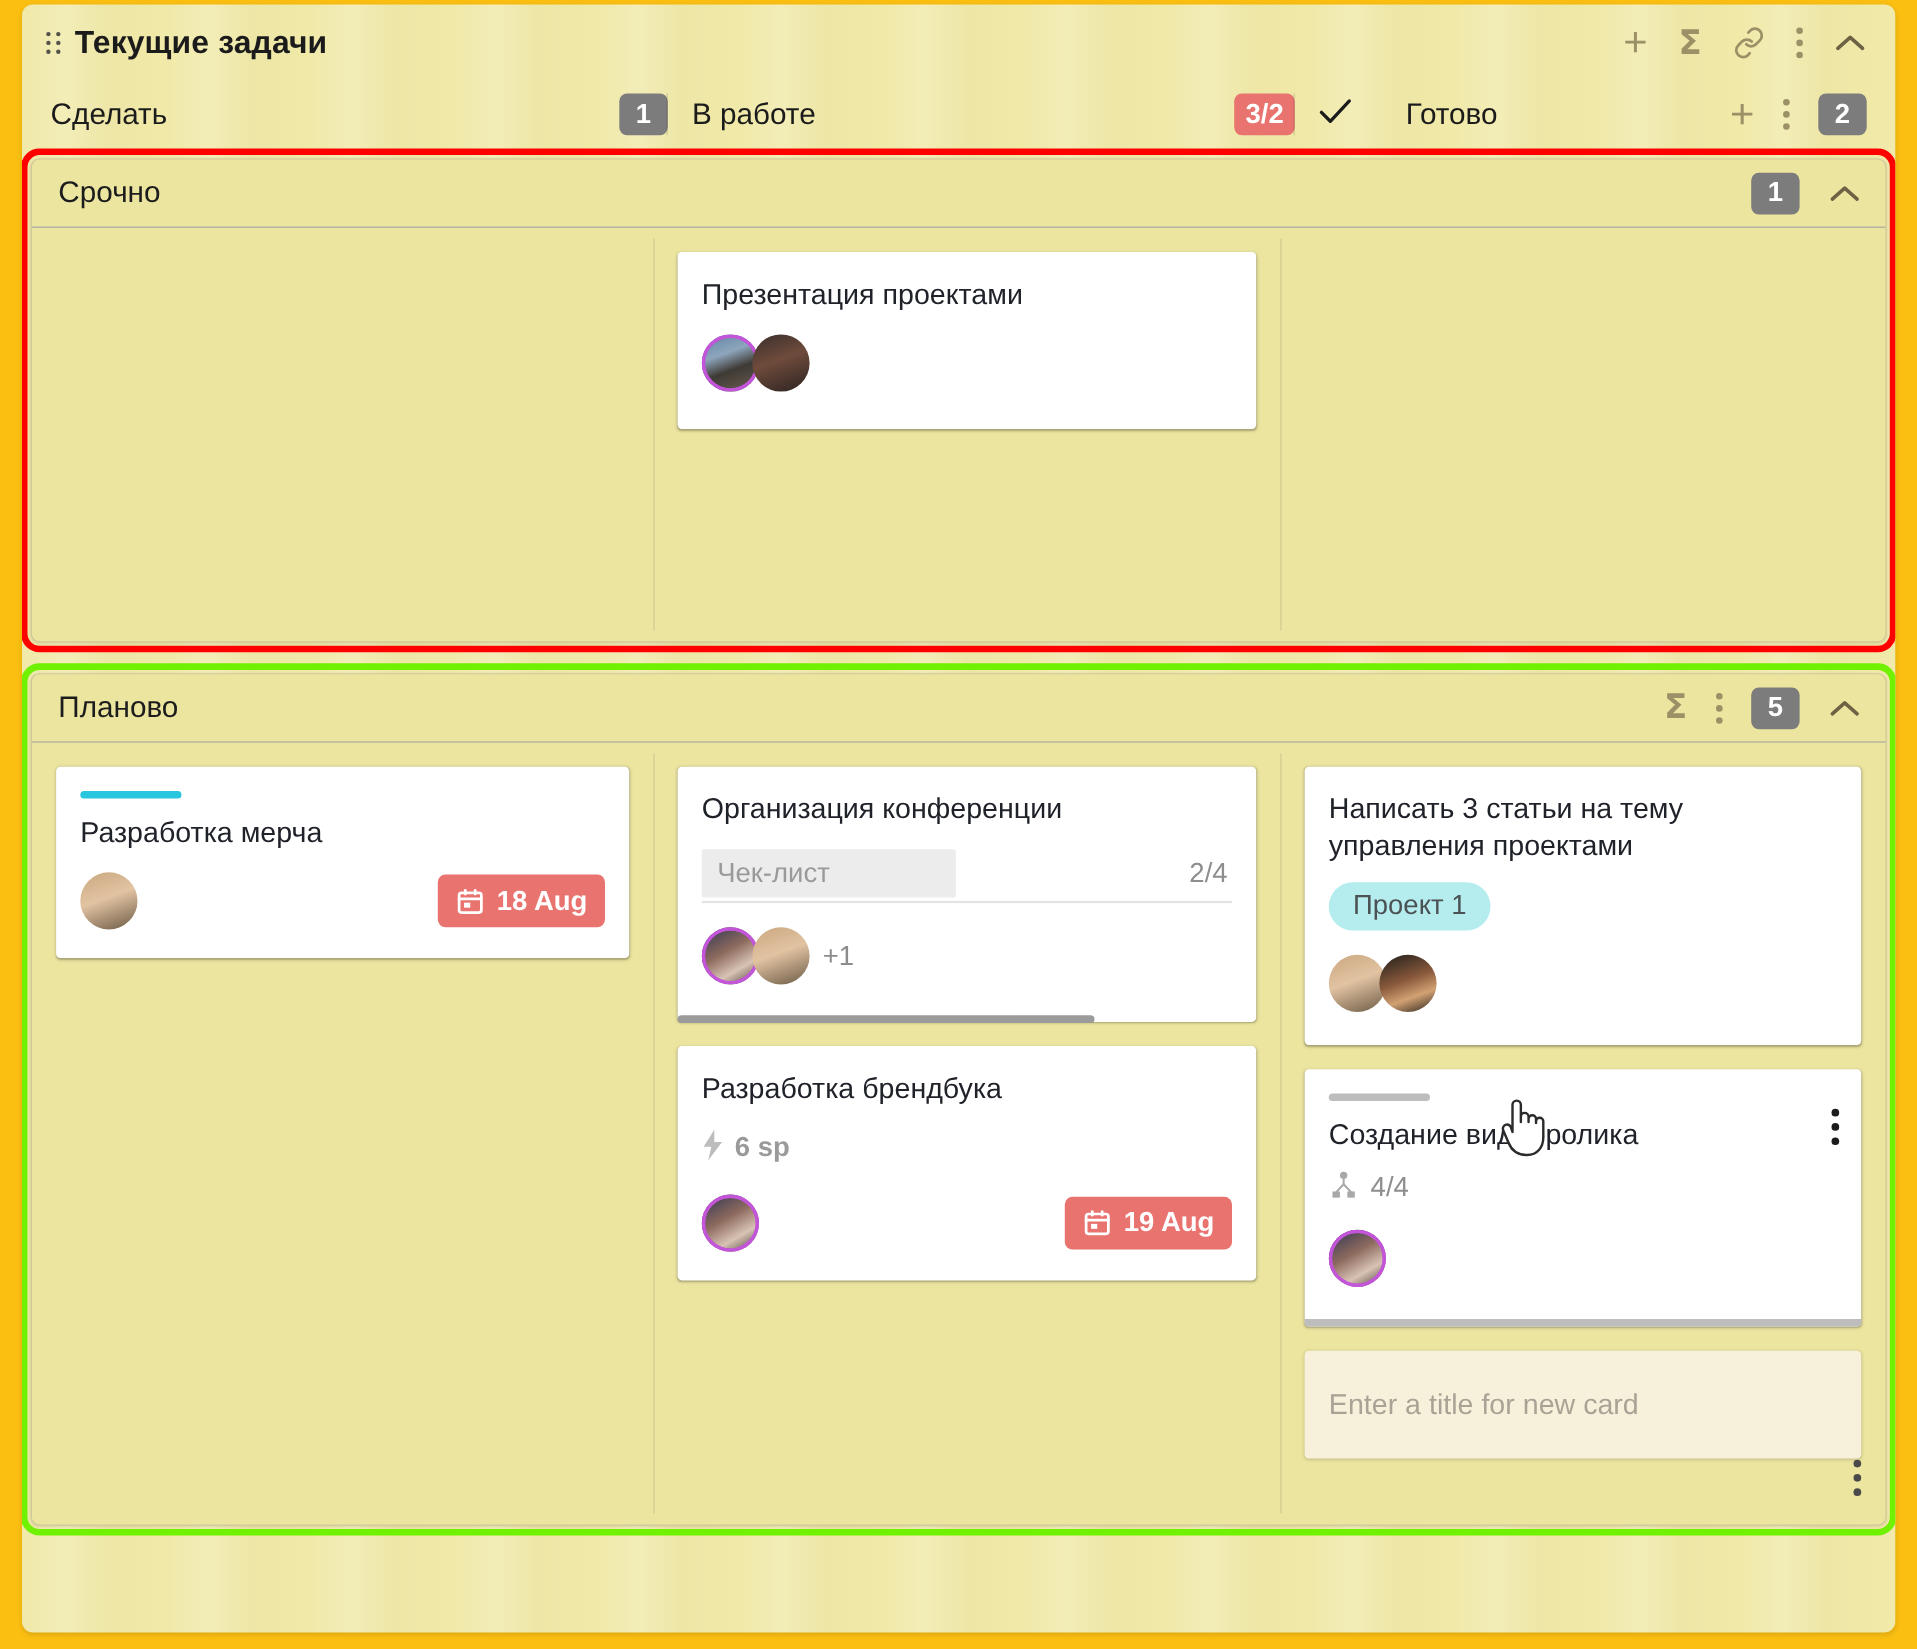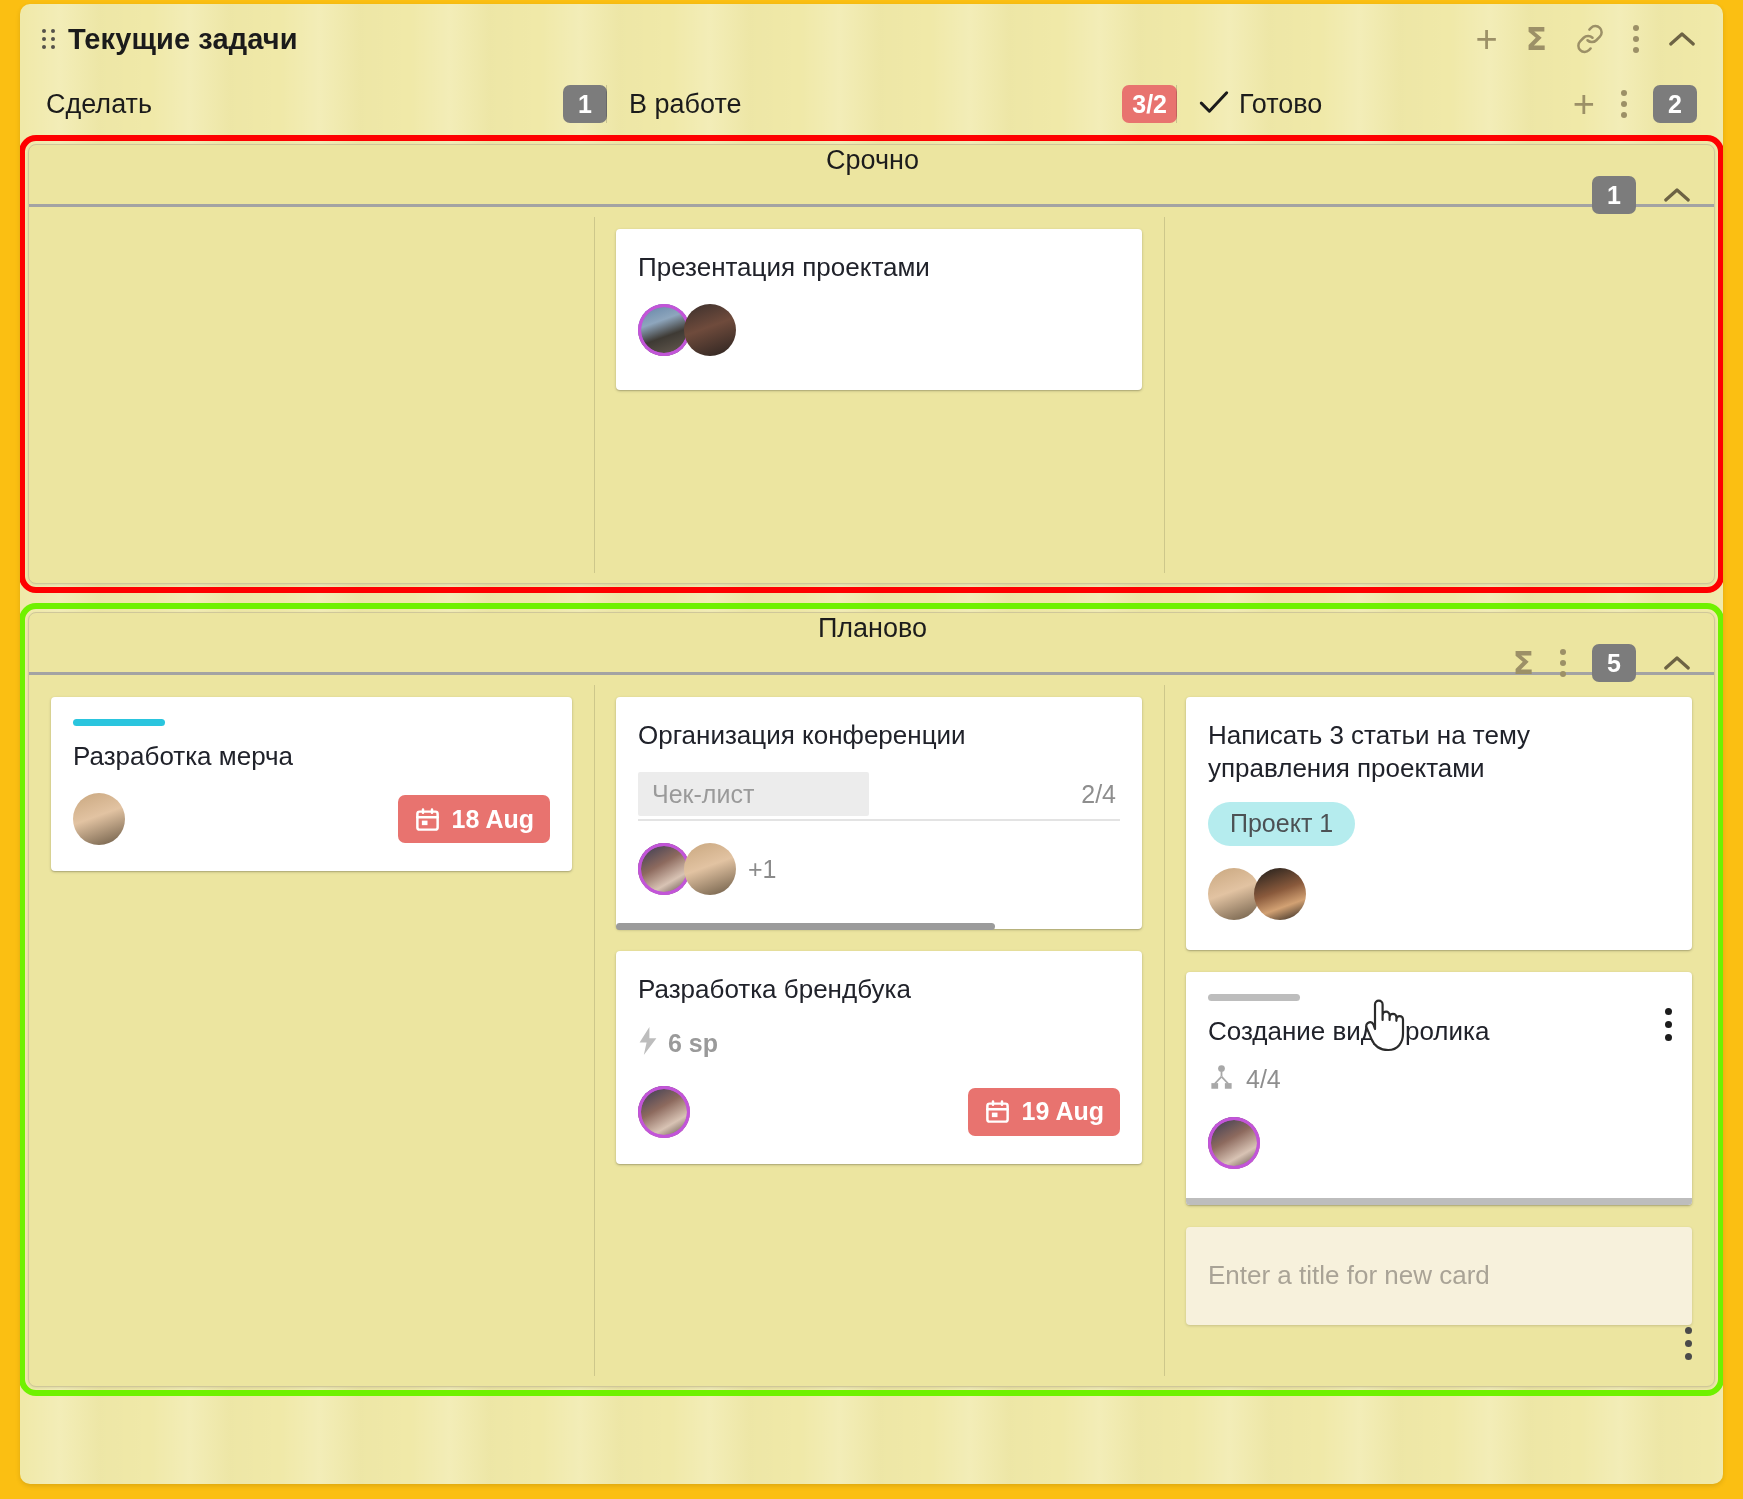--- a/index.html
+++ b/index.html
@@ -83,21 +83,21 @@
     display: flex; align-items: center;
     height: 46px;
     position: relative;
   }
   .col-head + .col-head::before {
     content: ""; position: absolute; left: -1px; top: 4px;
     width: 1px; height: 38px; background: rgba(0,0,0,.16);
   }
   .col-head-c1 { width: 565px; padding-left: 4px; }
   .col-head-c2 { width: 570px; padding-left: 22px; }
-  .col-head-c3 { flex: 1; padding-left: 22px; }
+  .col-head-c3 { flex: 1; padding-left: 22px; gap: 39px; }
   .col-title {
     font-size: 27px; color: #1b1b1b; white-space: nowrap;
   }
   .check-glyph { font-size: 30px; color:#1b1b1b; margin-right: 10px; line-height: 1; }
   .head-right { margin-left: auto; display: flex; align-items: center; gap: 26px; }
   .badge {
     min-width: 44px; height: 38px; padding: 0 10px;
     border-radius: 7px;
     display: flex; align-items: center; justify-content: center;
     font-size: 25px; font-weight: 700; color: #fff;
@@ -115,22 +115,21 @@
     box-shadow: 0 1px 3px rgba(0,0,0,.10);
   }
   .lane-outline-red  { outline: 6px solid #fe0000; outline-offset: 3px; }
   .lane-outline-green{ outline: 6px solid #6ff100; outline-offset: 3px; }
   .lane-urgent  { height: 440px; margin-top: 10px; }
   .lane-planned { height: 775px; margin-top: 28px; }
 
   .lane-head {
     height: 62px; display: flex; align-items: center;
     padding: 0 22px 0 24px;
-    border-bottom: 3px solid #a3a3a3;
-    flex-direction: column;
+    border-bottom: 1px solid #a3a3a3;
   }
   .lane-title { font-size: 27px; color: #1c1c1c; }
   .lane-head-right { margin-left: auto; display: flex; align-items: center; gap: 26px; }
 
   .lane-body {
     display: flex;
     height: calc(100% - 62px);
     position: relative;
   }
   .lane-col {

